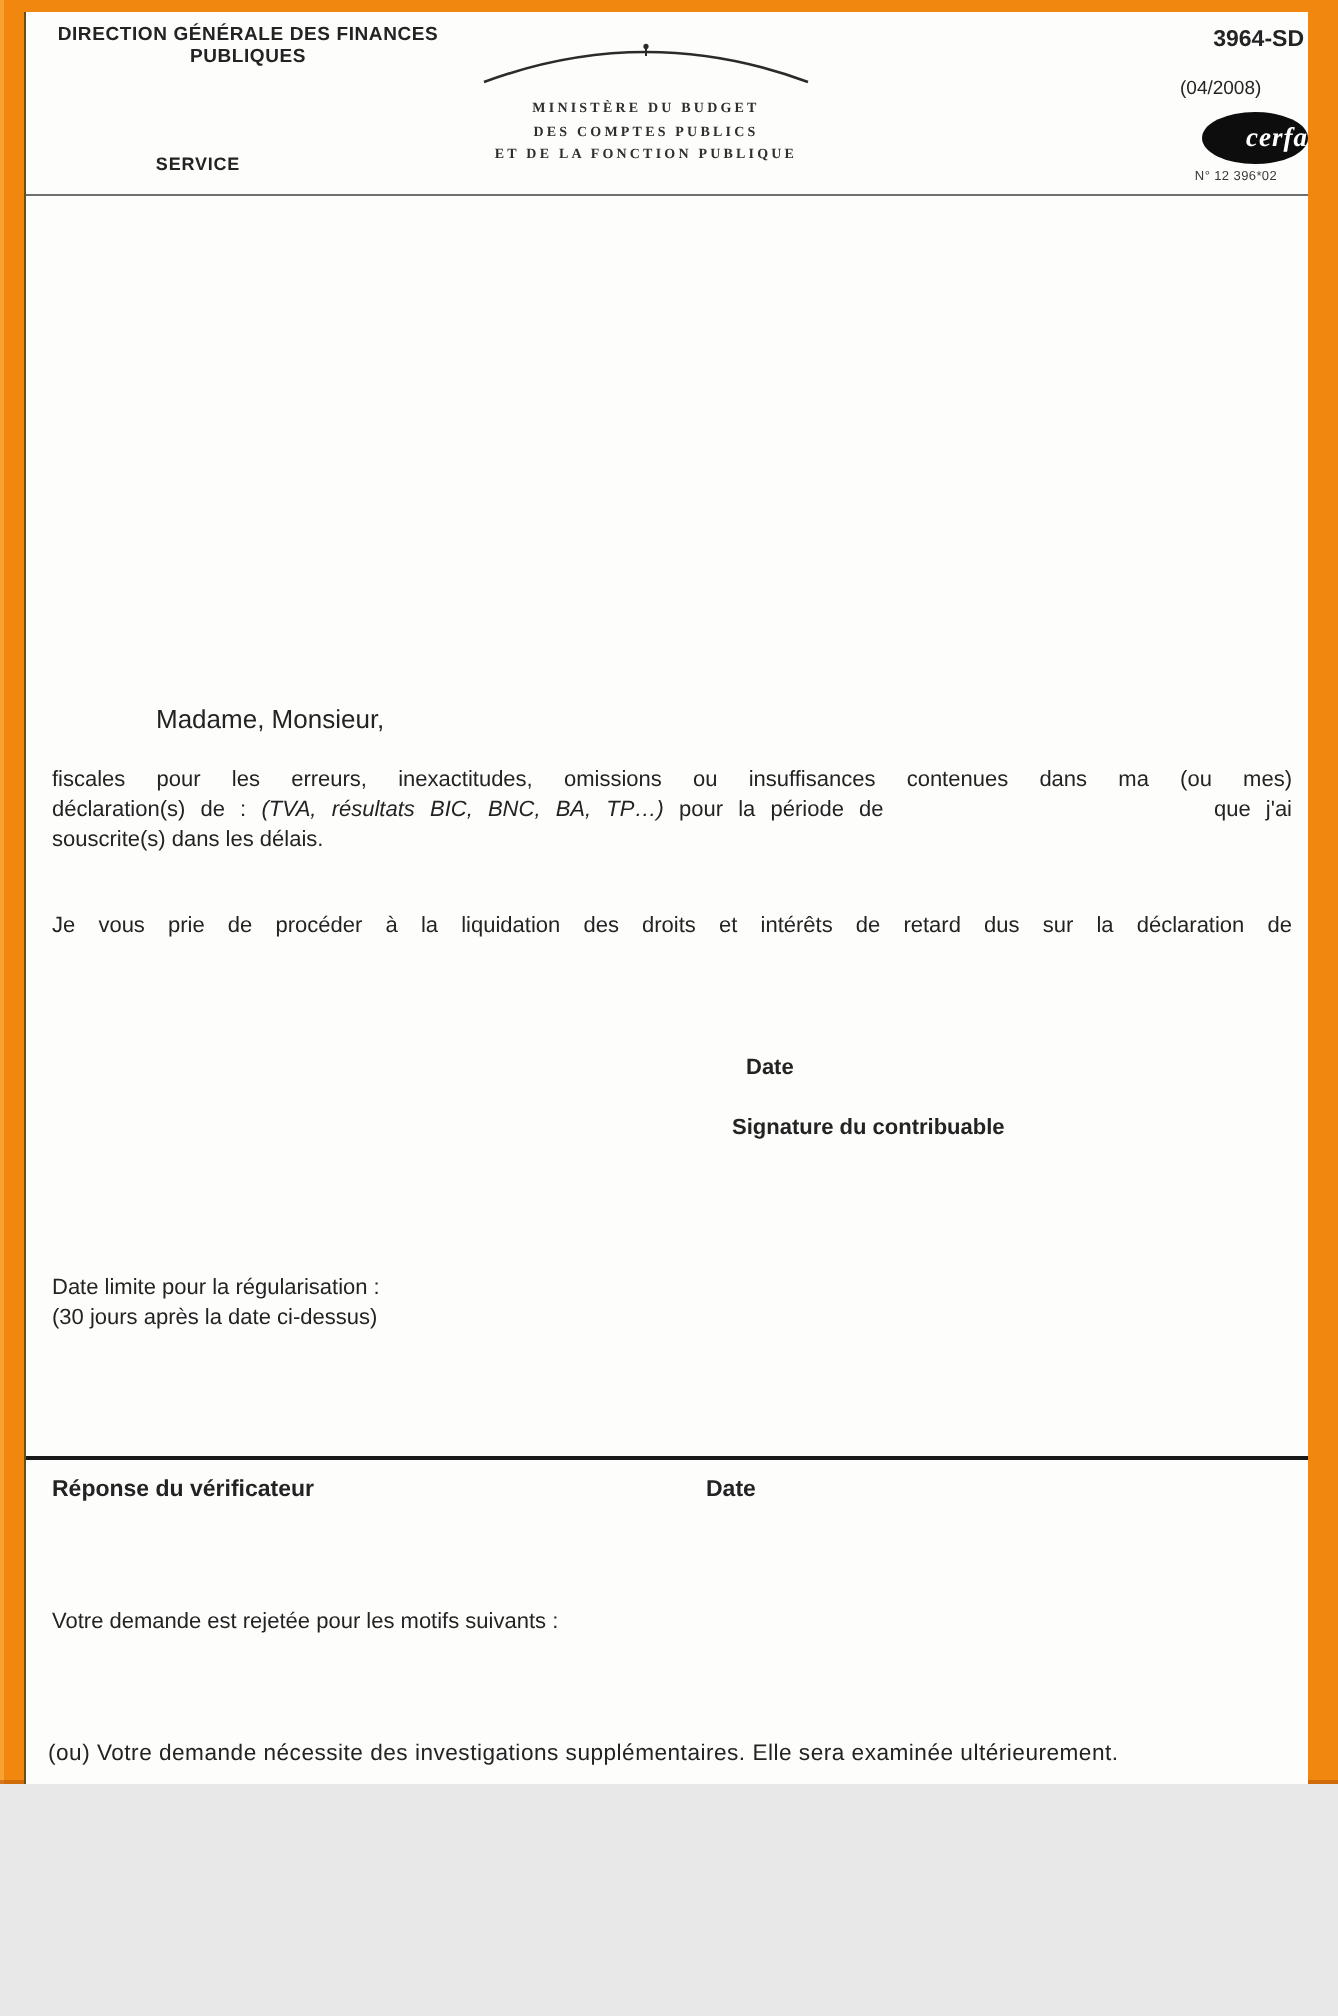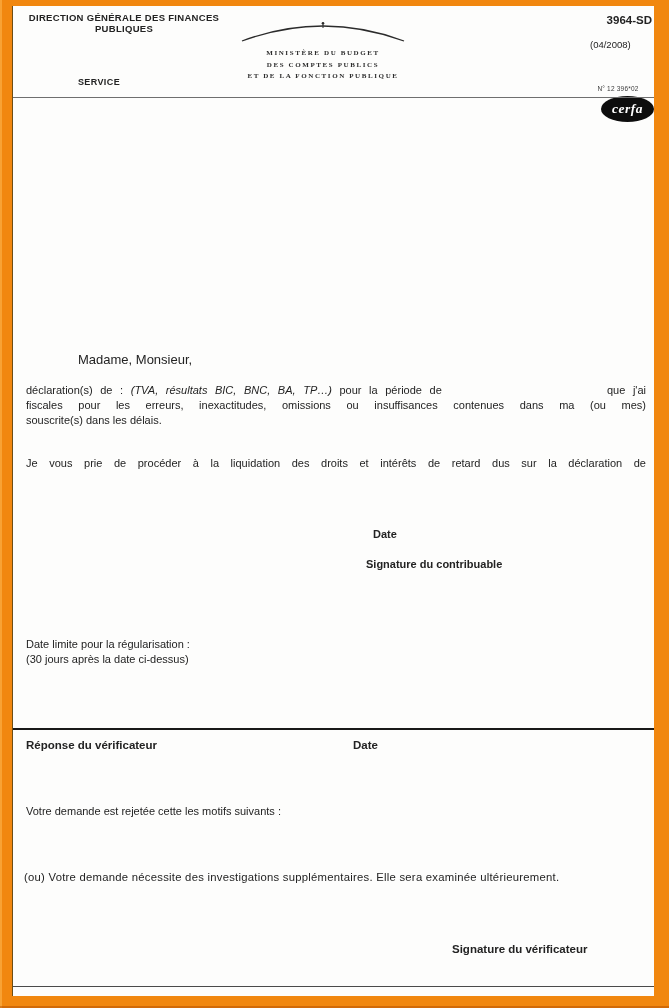--- a/index.html
+++ b/index.html
@@ -1,18 +1,18 @@
 <!DOCTYPE html>
 <html><head>
 <meta charset="utf-8">
 <style>
   html,body{margin:0;padding:0;background:#e8e8e8;}
   .frame{
     position:relative;
-    width:669px;height:1008px;
+    width:669px;height:892px;
     background:#F1870F;
     box-sizing:border-box;
     box-shadow:inset 0 -2px 0 rgba(170,70,0,.45), inset 2px 0 0 rgba(255,190,90,.5);
     font-family:"Liberation Sans", sans-serif;
     color:#232323;
     overflow:hidden;
   }
   .page{
     position:absolute;left:12px;top:6px;width:642px;height:990px;
     background:#fdfdfc;
@@ -21,21 +21,21 @@
   }
   .abs{position:absolute;}
   .it{font-style:italic;}
   .agency{left:2px;top:7px;width:218px;text-align:center;font-weight:bold;font-size:9.5px;line-height:10.5px;letter-spacing:.3px;}
   .service{left:2px;top:71px;width:168px;text-align:center;font-weight:bold;font-size:9px;letter-spacing:.4px;}
   .ministry{left:215px;top:14px;width:190px;text-align:center;}
   .ministry .mline{font-family:"Liberation Serif", serif;font-weight:bold;font-size:7px;letter-spacing:1.6px;line-height:11.5px;white-space:nowrap;color:#2e2e2e;}
   .formnum{top:8px;right:2px;width:90px;text-align:right;font-weight:bold;font-size:11.5px;}
   .formver{top:33px;right:2px;width:62px;text-align:left;font-size:9.5px;}
   .cerfa{top:50px;left:588px;width:53px;height:26px;background:#0d0d0d;border-radius:50%;
-         display:flex;align-items:center;justify-content:center;margin-top:40px;}
+         display:flex;align-items:center;justify-content:flex-end;}
   .cerfa span{color:#fff;font-family:"Liberation Serif", serif;font-style:italic;font-weight:bold;font-size:13.5px;letter-spacing:.5px;margin-top:-1px;}
   .cerfanum{top:79px;right:0px;width:72px;text-align:center;font-size:6.5px;letter-spacing:.2px;color:#3a3a3a;}
   .rule-top{top:91px;left:0;width:100%;height:1px;background:#6f6f6f;}
   .recipient{left:363px;top:175px;font-size:11px;line-height:15px;}
   .title{left:0;top:283px;width:642px;text-align:center;font-weight:bold;font-size:12px;line-height:14.5px;}
   .saluting{left:24px;top:346px;font-size:13px;margin-left:41px;}
   .para{left:13px;top:0;width:620px;font-size:11px;line-height:15px;}
   .p1{top:377px;}
   .p2{top:450px;}
   .jline{text-align:justify;text-align-last:justify;}
@@ -83,42 +83,42 @@
     </div>
     <div class="abs cerfanum">N° 12 396*02</div>
 
     <div class="abs rule-top"></div>
 
 
 
     <div class="abs saluting">Madame, Monsieur,</div>
 
     <div class="abs para p1">
+      <div class="jline">fiscales pour les erreurs, inexactitudes, omissions ou insuffisances contenues dans ma (ou mes)</div>
       <div class="jline"><span>déclaration(s) de : </span><span class="it">(TVA, résultats BIC, BNC, BA, TP…)</span><span> pour la période de</span> <span class="gap"></span> <span>que j'ai</span></div>
-      <div class="jline">fiscales pour les erreurs, inexactitudes, omissions ou insuffisances contenues dans ma (ou mes)</div>
       <div class="lline">souscrite(s) dans les délais.</div>
     </div>
 
     <div class="abs para p2">
       <div class="jline">Je vous prie de procéder à la liquidation des droits et intérêts de retard dus sur la déclaration de</div>
     </div>
 
     <div class="abs datelabel">Date</div>
     <div class="abs sigcontrib">Signature du contribuable</div>
 
     <div class="abs deadline">
       <div>Date limite pour la régularisation :</div>
       <div>(30 jours après la date ci-dessus)</div>
     </div>
 
     <div class="abs rule-mid"></div>
 
     <div class="abs verifhead">Réponse du vérificateur</div>
     <div class="abs verifdate">Date</div>
 
-    <div class="abs reject">Votre demande est rejetée cette les motifs suivants :</div>
+    <div class="abs reject">Votre demande est rejetée pour les motifs suivants :</div>
     <div class="abs investig">(ou) Votre demande nécessite des investigations supplémentaires. Elle sera examinée ultérieurement.</div>
 
     <div class="abs sigverif">Signature du vérificateur</div>
 
     <div class="abs rule-bottom"></div>
   </div>
 </div>
 
 </body></html>

